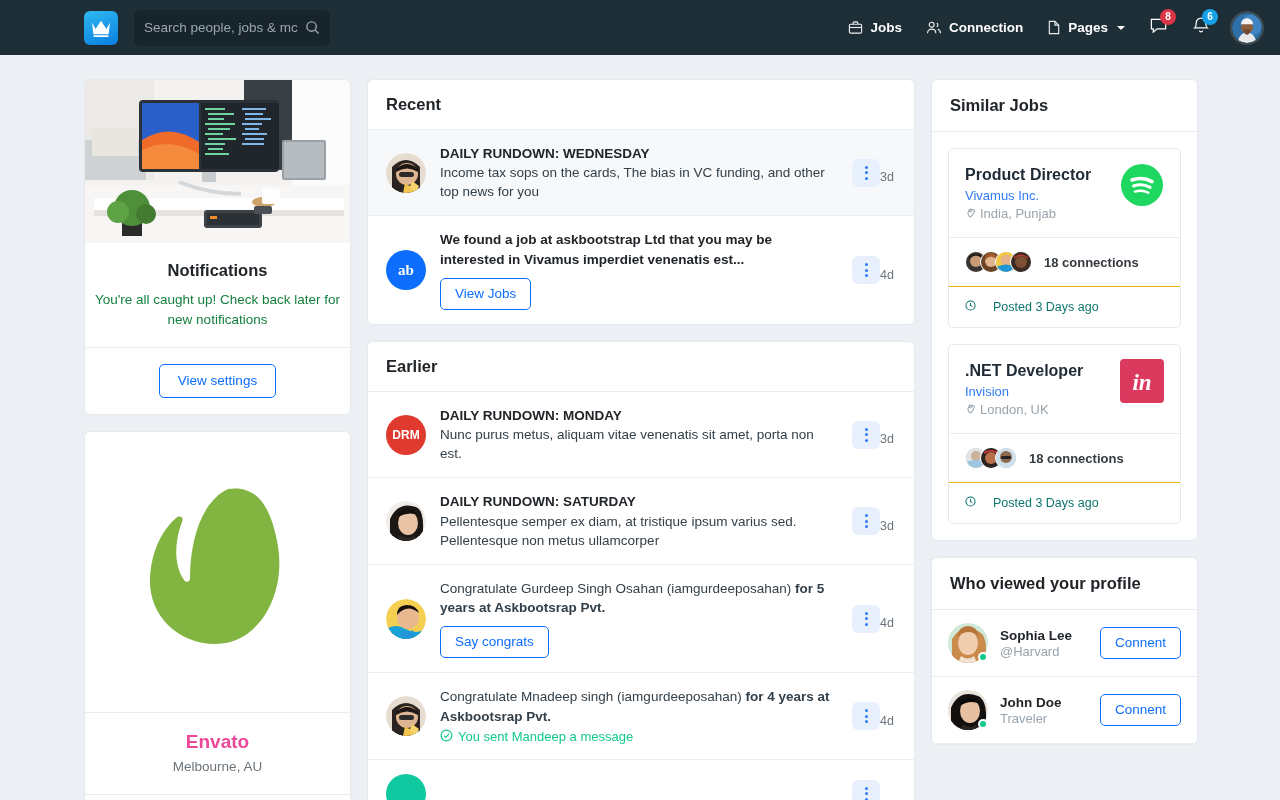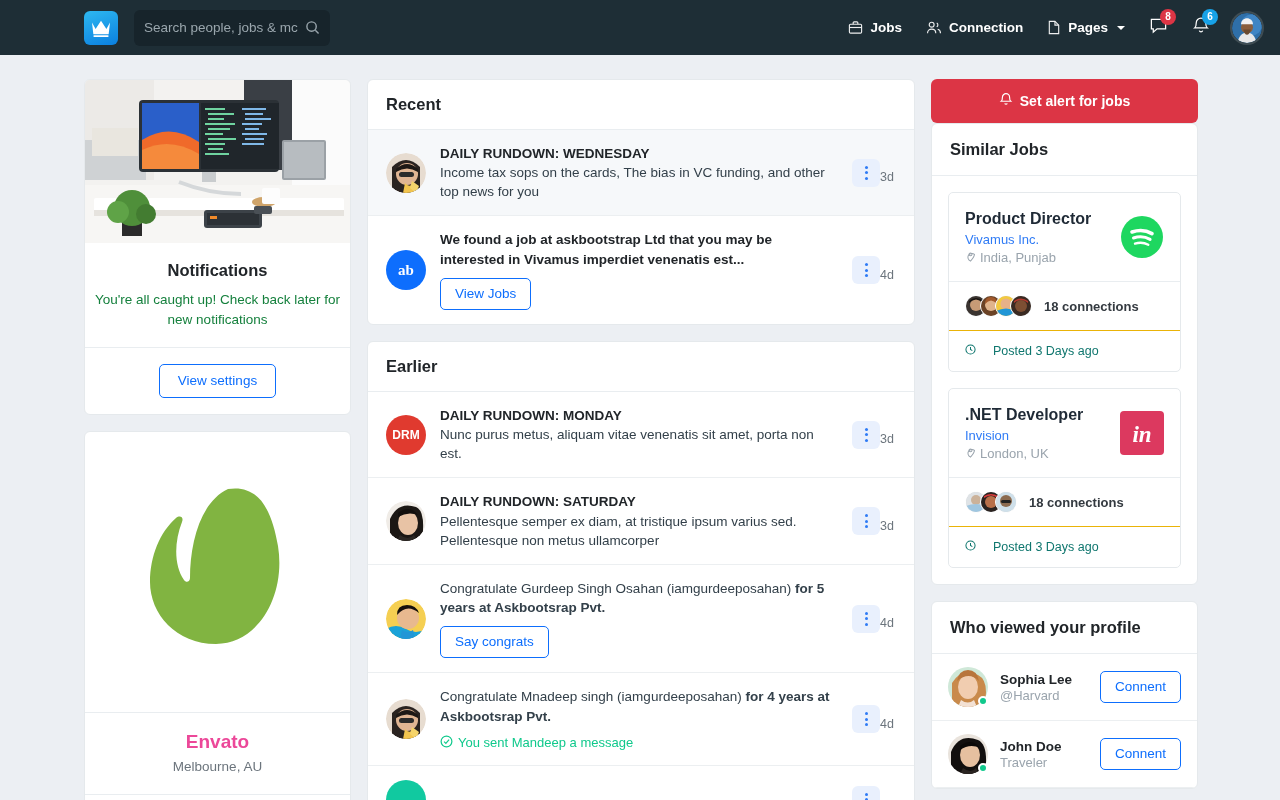--- a/index.html
+++ b/index.html
@@ -158,21 +158,21 @@
   }
   .f-body { flex: 1 1 auto; min-width: 0; }
   .f-title {
     font-size: 13.5px; font-weight: 700; color: #212529;
     line-height: 1.42;
   }
   .f-text {
     font-size: 13.5px; color: #33404a; line-height: 1.42;
   }
   .f-msg {
-    margin-top: 9px; font-size: 13px; color: #10c98c;
+    margin-top: 3px; font-size: 13px; color: #10c98c;
     display: flex; align-items: center; gap: 5px;
   }
   .btn-sm {
     margin-top: 9px;
     border: 1px solid #0d6efd; color: #0d6efd; background: #fff;
     border-radius: 5px; font-size: 13.5px; padding: 7px 14px;
     cursor: pointer; font-family: inherit; line-height: 1.2;
   }
   .f-right {
     flex: 0 0 auto; width: 46px;
@@ -197,21 +197,21 @@
     cursor: pointer; display: flex; align-items: center;
     justify-content: center; gap: 7px; font-family: inherit;
   }
   .sec-head {
     padding: 16px 18px; font-size: 16.5px; font-weight: 700;
     color: #212529; border-bottom: 1px solid #e9edf0;
   }
   .jobs-wrap { padding: 16px; }
   .job-card { border: 1px solid #e5e9ec; border-radius: 5px; overflow: hidden; }
   .job-card + .job-card { margin-top: 16px; }
-  .job-top { display: flex; padding: 16px; gap: 10px; align-items: center; }
+  .job-top { display: flex; padding: 16px; gap: 10px; align-items: flex-start; }
   .job-info { flex: 1 1 auto; min-width: 0; }
   .job-title { font-size: 16px; font-weight: 700; color: #1f2a36; line-height: 1.2; }
   .job-co { margin-top: 4px; font-size: 13px; color: #2f7bf5; }
   .job-loc { margin-top: 3px; font-size: 13px; color: #9aa4ad; display: flex; align-items: center; gap: 4px; }
   .job-logo { width: 44px; height: 39px; flex: 0 0 44px; display:flex; align-items:center; justify-content:center; }
   .job-conn {
     border-top: 1px solid #e9edf0;
     padding: 13px 16px; display: flex; align-items: center; gap: 12px;
   }
   .stack { display: flex; }
@@ -635,29 +635,20 @@
               <i></i>
             </button>
         </div>
       </div>
     </div>
 
   </div>
 
   <div class="col-right">
 
-    <button class="btn-alert">
-      <span>
-        <svg width="14" height="15" viewBox="0 0 16 18" fill="none" stroke="#fff" stroke-width="1.4">
-          <path d="M8 2a4.3 4.3 0 014.3 4.3c0 3.6 1.4 4.8 1.4 4.8H2.3s1.4-1.2 1.4-4.8A4.3 4.3 0 018 2z"></path>
-          <path d="M6.5 13.6a1.6 1.6 0 003 0"></path>
-        </svg>
-      </span>
-      <span>Set alert for jobs</span>
-    </button>
 
     <div class="card">
       <div class="sec-head">Similar Jobs</div>
       <div class="jobs-wrap">
 
         <div class="job-card">
           <div class="job-top">
             <div class="job-info">
               <div class="job-title">Product Director</div>
               <div class="job-co">Vivamus Inc.</div>

